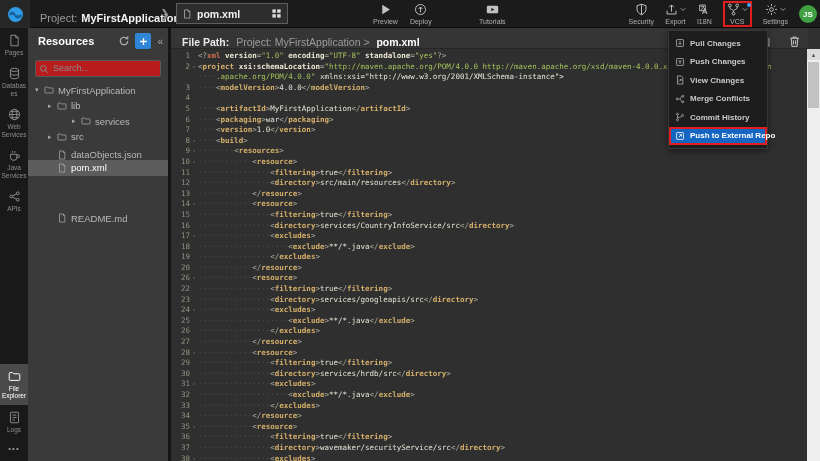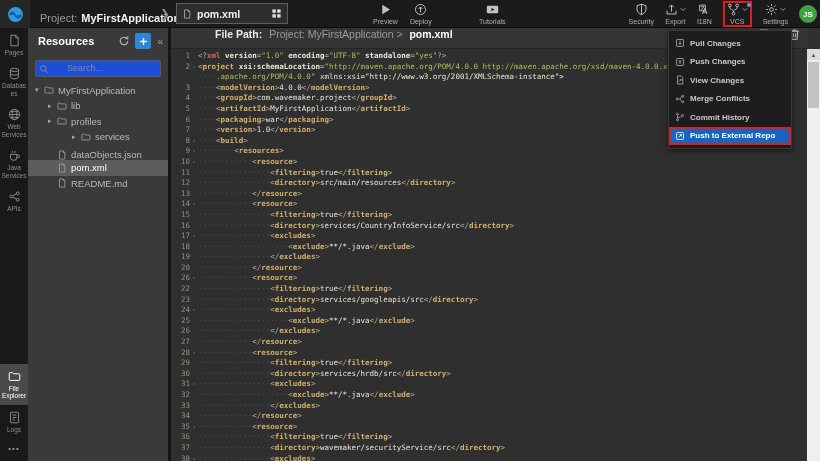--- a/index.html
+++ b/index.html
@@ -44,33 +44,33 @@
   
   .panel { position:absolute; left:28px; top:28px; width:143px; bottom:0; background:#3a3a3a; border-right:3px solid #151515; z-index:5; }
   .phead { display:flex; align-items:center; height:26px; padding:0 4px 0 10px; gap:5px; }
   .ptitle { color:#fff; font-size:11px; font-weight:bold; flex:1; }
   .picon { width:12px; height:12px; color:#b9b9b9; display:flex; cursor:pointer; }
   .picon svg { width:12px; height:12px; }
   .plus-btn { width:16px; height:16px; background:#2f86d6; border-radius:2px; color:#fff; display:flex; align-items:center; justify-content:center; cursor:pointer; }
   .plus-btn svg { width:9px; height:9px; }
   .collapse { color:#a8a8a8; font-size:10px; cursor:pointer; padding:0 1px; }
   .searchwrap { position:relative; margin:3px 7px 6px; }
-  .searchwrap input { width:100%; height:17px; background:#1d4ed8; border:1px solid #585858; border-radius:2px; color:#ccc; font-size:9px; padding:0 4px 0 31px; outline:none; font-family:"Liberation Sans",sans-serif; }
+  .searchwrap input { width:100%; height:17px; background:#b91c1c; border:1px solid #585858; border-radius:2px; color:#ccc; font-size:9px; padding:0 4px 0 17px; outline:none; font-family:"Liberation Sans",sans-serif; }
   .searchwrap input::placeholder { color:#8a8a8a; }
   .sicon { position:absolute; left:4px; top:3px; width:10px; height:10px; color:#8a8a8a; }
   .sicon svg { width:10px; height:10px; }
   .tree { margin-top:4px; }
   .trow { display:flex; align-items:center; height:15.5px; color:#b9b9b9; font-size:9.5px; cursor:pointer; white-space:nowrap; }
   .trow.sel { background:#5d5d5d; color:#fff; }
   .caret { width:9px; font-size:7px; color:#a5a5a5; flex:none; }
   .ticon { width:10px; height:10px; margin-right:4px; flex:none; display:flex; color:#a8a8a8; }
   .ticon svg { width:10px; height:10px; }
 
   
-  .filebar { position:absolute; left:171px; top:28px; right:12px; height:21px; background:#353535; border-bottom:1px solid #262626; display:flex; align-items:flex-start; z-index:4;padding-left:33px; }
+  .filebar { position:absolute; left:171px; top:28px; right:12px; height:21px; background:#353535; border-bottom:1px solid #262626; display:flex; align-items:flex-end; z-index:4; }
   .fptext { margin-left:11px; font-size:10.5px; white-space:nowrap; }
   .fptext .fpl { color:#e8e8e8; font-weight:bold; }
   .fptext .fpc { color:#9a9a9a; margin-left:4px; }
   .fptext .fpf { color:#fff; font-weight:bold; margin-left:4px; }
   .fbicons { margin-left:auto; display:flex; gap:17px; padding-right:7px; }
   .fbicon { width:13px; height:13px; color:#c9c9c9; display:flex; cursor:pointer; }
   .fbicon svg { width:13px; height:13px; }
 
   
   .editor { position:absolute; left:171px; top:49px; right:0; bottom:0; background:#2f2f2f; overflow:hidden; z-index:3; }
@@ -84,21 +84,21 @@
   .lc .attr { color:#ece6d4; font-weight:bold; }
   .lc .str { color:#a4c15c; }
   .lc .decl { color:#cc6f4e; font-weight:bold; }
   .lc .pln { color:#e6e3d6; }
   .lc .ws { color:#4f4f4f; }
   .vscroll { position:absolute; top:0; right:0; width:13px; bottom:0; background:#efefef; z-index:7; }
   .vs-arrow { height:11px; background:#dcdcdc; color:#555; font-size:6px; display:flex; align-items:center; justify-content:center; cursor:pointer; }
   .vs-thumb { position:absolute; top:13px; left:1px; width:11px; height:46px; background:#c2c2c2; cursor:pointer; }
 
   
-  .menu { position:absolute; left:668px; top:30px; width:124px; background:#1d1d1d; border:1px solid #373737; z-index:40; padding:3px 0; box-shadow:0 2px 6px rgba(0,0,0,.5); }
+  .menu { position:absolute; left:668px; top:30px; width:100px; background:#1d1d1d; border:1px solid #373737; z-index:40; padding:3px 0; box-shadow:0 2px 6px rgba(0,0,0,.5); }
   .mi { display:flex; align-items:center; gap:5px; height:18.5px; padding:0 6px; color:#c9c9c9; font-size:8px; font-weight:bold; cursor:pointer; white-space:nowrap; }
   .mi .micon { width:10px; height:10px; display:flex; flex:none; color:#b0b0b0; }
   .mi .micon svg { width:10px; height:10px; }
   .mi.hl { background:#1566c2; color:#fff; border:2px solid #e51c1c; padding:0 4px; }
   .mi.hl .micon { color:#fff; }
 </style>
 </head>
 <body>
 
 <div id="app">
@@ -364,37 +364,37 @@
         </div>
         <div class="trow" style="padding-left: 20px;">
           <span class="caret">▸</span>
           <span class="ticon">
             <svg viewBox="0 0 16 16" fill="none" stroke="currentColor" stroke-width="1.2">
               <path d="M1.5 4.2c0-.6.4-1 1-1h3.2L7.2 4.7h6.3c.6 0 1 .4 1 1v6.1c0 .6-.4 1-1 1h-11c-.6 0-1-.4-1-1z"></path>
             </svg>
           </span>
           <span class="tlabel">lib</span>
         </div>
+        <div class="trow" style="padding-left: 20px; margin-left: 24px;">
+          <span class="caret">▸</span>
+          <span class="ticon">
+            <svg viewBox="0 0 16 16" fill="none" stroke="currentColor" stroke-width="1.2">
+              <path d="M1.5 4.2c0-.6.4-1 1-1h3.2L7.2 4.7h6.3c.6 0 1 .4 1 1v6.1c0 .6-.4 1-1 1h-11c-.6 0-1-.4-1-1z"></path>
+            </svg>
+          </span>
+          <span class="tlabel">services</span>
+        </div>
         <div class="trow" style="padding-left: 20px;">
           <span class="caret">▸</span>
           <span class="ticon">
             <svg viewBox="0 0 16 16" fill="none" stroke="currentColor" stroke-width="1.2">
               <path d="M1.5 4.2c0-.6.4-1 1-1h3.2L7.2 4.7h6.3c.6 0 1 .4 1 1v6.1c0 .6-.4 1-1 1h-11c-.6 0-1-.4-1-1z"></path>
             </svg>
           </span>
-          <span class="tlabel">profiles</span>
-        </div>
-        <div class="trow" style="padding-left: 20px; margin-left: 24px;">
-          <span class="caret">▸</span>
-          <span class="ticon">
-            <svg viewBox="0 0 16 16" fill="none" stroke="currentColor" stroke-width="1.2">
-              <path d="M1.5 4.2c0-.6.4-1 1-1h3.2L7.2 4.7h6.3c.6 0 1 .4 1 1v6.1c0 .6-.4 1-1 1h-11c-.6 0-1-.4-1-1z"></path>
-            </svg>
-          </span>
-          <span class="tlabel">services</span>
+          <span class="tlabel">src</span>
         </div>
         <div class="trow" style="padding-left: 20px; align-items: flex-end;">
           <span class="caret"></span>
           <span class="ticon">
             <svg viewBox="0 0 16 16" fill="none" stroke="currentColor" stroke-width="1.2">
               <path d="M4 1.5h6l2.5 2.5v10.5H4z"></path>
               <path d="M10 1.5V4h2.5"></path>
             </svg>
           </span>
           <span class="tlabel">dataObjects.json</span>
@@ -402,21 +402,21 @@
         <div class="trow sel" style="padding-left: 20px;">
           <span class="caret"></span>
           <span class="ticon">
             <svg viewBox="0 0 16 16" fill="none" stroke="currentColor" stroke-width="1.2">
               <path d="M4 1.5h6l2.5 2.5v10.5H4z"></path>
               <path d="M10 1.5V4h2.5"></path>
             </svg>
           </span>
           <span class="tlabel">pom.xml</span>
         </div>
-        <div class="trow" style="padding-left: 20px;">
+        <div class="trow" style="padding-left: 20px; margin-top: 35px;">
           <span class="caret"></span>
           <span class="ticon">
             <svg viewBox="0 0 16 16" fill="none" stroke="currentColor" stroke-width="1.2">
               <path d="M4 1.5h6l2.5 2.5v10.5H4z"></path>
               <path d="M10 1.5V4h2.5"></path>
             </svg>
           </span>
           <span class="tlabel">README.md</span>
         </div>
       </div>
@@ -443,21 +443,21 @@
       </span>
     </div>
   </div>
 
   <div class="editor">
     <div class="code-wrap">
         <div class="crow"><span class="ln">1</span><span class="fold"></span><span class="lc"><span class="pun">&lt;?</span><span class="decl">xml</span><span class="pln"> </span><span class="attr">version</span><span class="pun">=</span><span class="str">"1.0"</span><span class="pln"> </span><span class="attr">encoding</span><span class="pun">=</span><span class="str">"UTF-8"</span><span class="pln"> </span><span class="attr">standalone</span><span class="pun">=</span><span class="str">"yes"</span><span class="pun">?&gt;</span></span></div>
         <div class="crow"><span class="ln">2</span><span class="fold">-</span><span class="lc"><span class="pun">&lt;</span><span class="tag">project</span><span class="pln"> </span><span class="attr">xsi:schemaLocation</span><span class="pun">=</span><span class="str">"http://maven.apache.org/POM/4.0.0 http://maven.apache.org/xsd/maven-4.0.0.xsd"</span><span class="pln"> </span><span class="attr">xmlns</span><span class="pun">=</span><span class="str">"http://maven</span></span></div>
         <div class="crow"><span class="ln"></span><span class="fold"></span><span class="lc"><span class="ws">····</span><span class="str">.apache.org/POM/4.0.0"</span><span class="pln"> xmlns:xsi="http://www.w3.org/2001/XMLSchema-instance"&gt;</span></span></div>
         <div class="crow"><span class="ln">3</span><span class="fold"></span><span class="lc"><span class="ws">····</span><span class="pun">&lt;</span><span class="tag">modelVersion</span><span class="pun">&gt;</span><span class="pln">4.0.0</span><span class="pun">&lt;/</span><span class="tag">modelVersion</span><span class="pun">&gt;</span></span></div>
-        <div class="crow"><span class="ln">4</span><span class="fold"></span><span class="lc"><span class="ws">····</span><span class="pun">&lt;</span><span class="tag">groupId</span><span class="pun">&gt;</span><span class="pln">com.wavemaker.project</span><span class="pun">&lt;/</span><span class="tag">groupId</span><span class="pun">&gt;</span></span></div>
+        <div class="crow"><span class="ln">4</span><span class="fold"></span></div>
         <div class="crow"><span class="ln">5</span><span class="fold"></span><span class="lc"><span class="ws">····</span><span class="pun">&lt;</span><span class="tag">artifactId</span><span class="pun">&gt;</span><span class="pln">MyFirstApplication</span><span class="pun">&lt;/</span><span class="tag">artifactId</span><span class="pun">&gt;</span></span></div>
         <div class="crow"><span class="ln">6</span><span class="fold"></span><span class="lc"><span class="ws">····</span><span class="pun">&lt;</span><span class="tag">packaging</span><span class="pun">&gt;</span><span class="pln">war</span><span class="pun">&lt;/</span><span class="tag">packaging</span><span class="pun">&gt;</span></span></div>
         <div class="crow"><span class="ln">7</span><span class="fold"></span><span class="lc"><span class="ws">····</span><span class="pun">&lt;</span><span class="tag">version</span><span class="pun">&gt;</span><span class="pln">1.0</span><span class="pun">&lt;/</span><span class="tag">version</span><span class="pun">&gt;</span></span></div>
         <div class="crow"><span class="ln">8</span><span class="fold">-</span><span class="lc"><span class="ws">····</span><span class="pun">&lt;</span><span class="tag">build</span><span class="pun">&gt;</span></span></div>
         <div class="crow"><span class="ln">9</span><span class="fold">-</span><span class="lc"><span class="ws">········</span><span class="pun">&lt;</span><span class="tag">resources</span><span class="pun">&gt;</span></span></div>
         <div class="crow"><span class="ln">10</span><span class="fold">-</span><span class="lc"><span class="ws">············</span><span class="pun">&lt;</span><span class="tag">resource</span><span class="pun">&gt;</span></span></div>
         <div class="crow"><span class="ln">11</span><span class="fold"></span><span class="lc"><span class="ws">················</span><span class="pun">&lt;</span><span class="tag">filtering</span><span class="pun">&gt;</span><span class="pln">true</span><span class="pun">&lt;/</span><span class="tag">filtering</span><span class="pun">&gt;</span></span></div>
         <div class="crow"><span class="ln">12</span><span class="fold"></span><span class="lc"><span class="ws">················</span><span class="pun">&lt;</span><span class="tag">directory</span><span class="pun">&gt;</span><span class="pln">src/main/resources</span><span class="pun">&lt;/</span><span class="tag">directory</span><span class="pun">&gt;</span></span></div>
         <div class="crow"><span class="ln">13</span><span class="fold"></span><span class="lc"><span class="ws">············</span><span class="pun">&lt;/</span><span class="tag">resource</span><span class="pun">&gt;</span></span></div>
         <div class="crow"><span class="ln">14</span><span class="fold">-</span><span class="lc"><span class="ws">············</span><span class="pun">&lt;</span><span class="tag">resource</span><span class="pun">&gt;</span></span></div>

